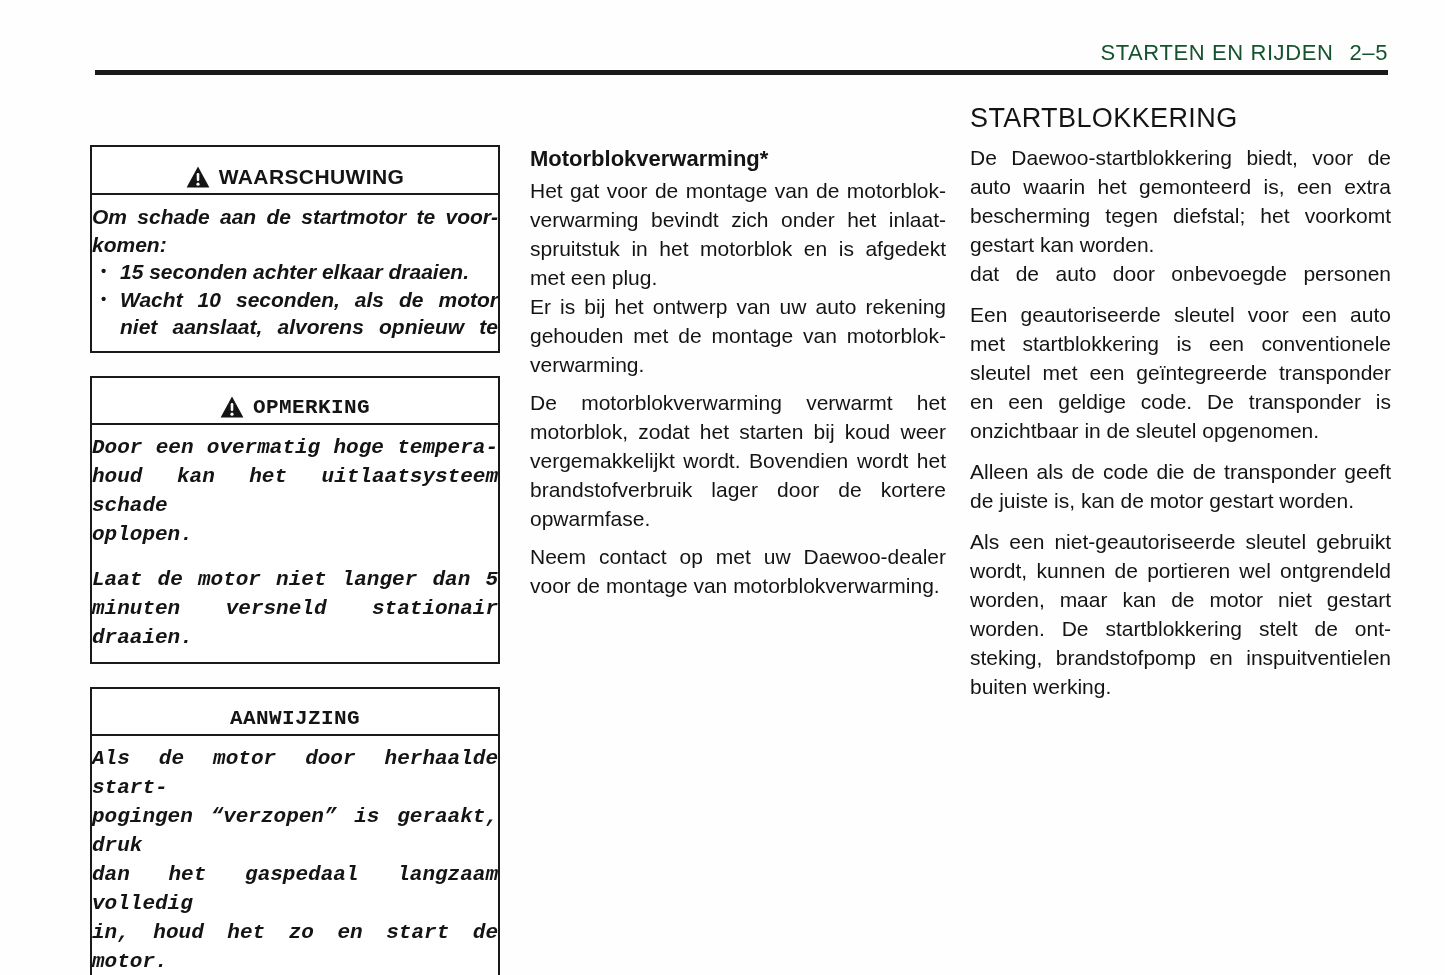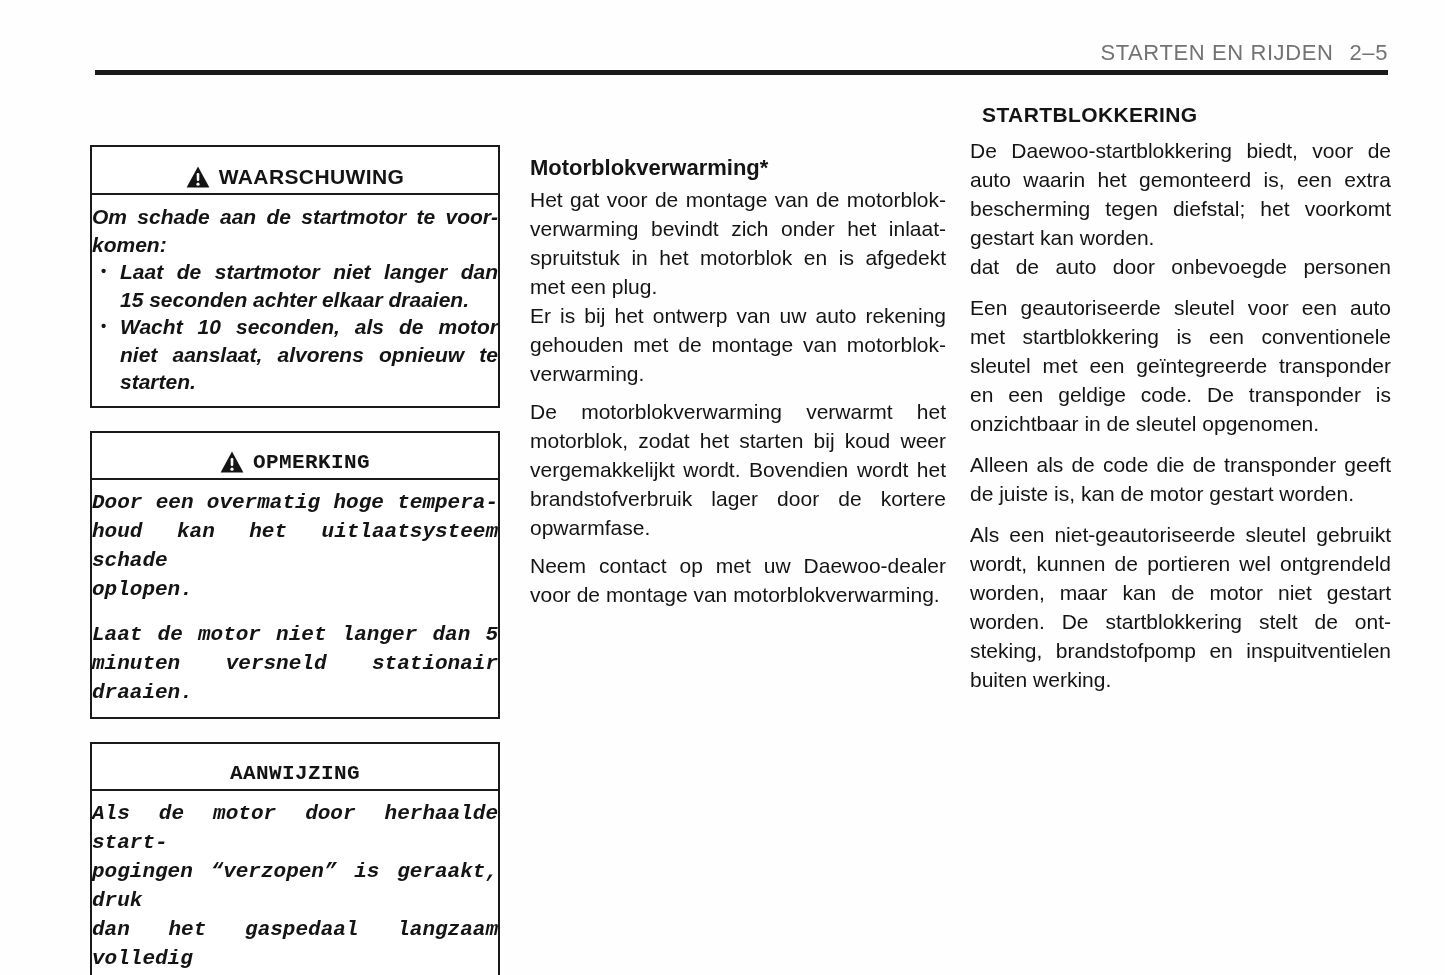--- a/index.html
+++ b/index.html
@@ -2,46 +2,46 @@
 <html><head>
 <meta charset="utf-8">
 <style>
   html,body{margin:0;padding:0;background:#ffffff;}
   body{width:1445px;height:975px;position:relative;overflow:hidden;
        font-family:"Liberation Sans","DejaVu Sans",sans-serif;color:#141414;}
   .page{position:absolute;inset:0;background:#fefefe;}
 
   
   .header{position:absolute;top:40px;right:57px;font-size:22px;letter-spacing:.6px;
-          color:#737373;white-space:nowrap;}
+          color:#14532d;white-space:nowrap;}
   .header .pgnum{margin-left:16px;}
   .rule{position:absolute;top:70px;left:95px;right:57px;height:5px;background:#1a1a1a;}
 
   
   .col{position:absolute;}
   .col-left{left:90px;top:145px;width:410px;}
-  .col-mid{left:530px;top:146px;width:416px;margin-top:9px;}
+  .col-mid{left:530px;top:146px;width:416px;}
   .col-right{left:970px;top:103px;width:421px;}
 
   
   .box{border:2.5px solid #1a1a1a;background:#fff;}
   .box + .box{margin-top:23px;font-family:Liberation Mono, monospace;}
   .box-title{display:flex;align-items:center;justify-content:center;gap:9px;
              font-weight:bold;font-size:21px;letter-spacing:.4px;padding:18px 4px 4px;
              border-bottom:2.5px solid #1a1a1a;}
   .tri{display:inline-flex;line-height:0;}
   .tri svg{width:24px;height:22px;}
   .box-body{padding:8px 0 10px;font-weight:bold;font-style:italic;
             font-size:21px;line-height:27.5px;}
   .bullet{position:relative;padding-left:28px;}
   .bullet-dot{position:absolute;left:9px;top:-1px;font-size:15px;font-style:normal;}
 
   
   .h-mid{margin:0 0 4px;font-size:22px;font-weight:bold;}
-  .h-right{margin:0 12px 9px;font-size:21px;font-weight:bold;letter-spacing:.4px;}
+  .h-right{margin:0 0 9px;font-size:27px;font-weight:normal;letter-spacing:.4px;}
   .paras{font-size:21px;line-height:29px;}
   .para + .para{margin-top:12px;}
   .col-mid .para + .para{margin-top:9px;}
   .col-mid .para:nth-child(2){margin-top:0;}
   .box .para + .para{margin-top:16px;}
 
   .jline{text-align:justify;text-align-last:justify;}
   .jline.last{text-align-last:left;}
 </style>
 </head>
@@ -68,28 +68,26 @@
         <span>WAARSCHUWING</span>
       </div>
       <div class="box-body">
         <div>
             <div class="jline">Om schade aan de startmotor te voor-</div>
             <div class="jline last">komen:</div>
           </div>
         <div>
             <div class="bullet">
               <span class="bullet-dot">•</span>
-              <div class="jline">Laat de startmotor niet langer dan</div>
               <div class="jline last">15 seconden achter elkaar draaien.</div>
             </div>
             <div class="bullet">
               <span class="bullet-dot">•</span>
               <div class="jline">Wacht 10 seconden, als de motor</div>
               <div class="jline">niet aanslaat, alvorens opnieuw te</div>
-              <div class="jline last">starten.</div>
             </div>
           </div>
       </div>
     </section>
 
     <section class="box">
       <div class="box-title">
         <span class="tri">
           <svg viewBox="0 0 24 22" aria-hidden="true">
             <path d="M12 0.5 L23.4 21.5 H0.6 Z" fill="#141414"></path>

